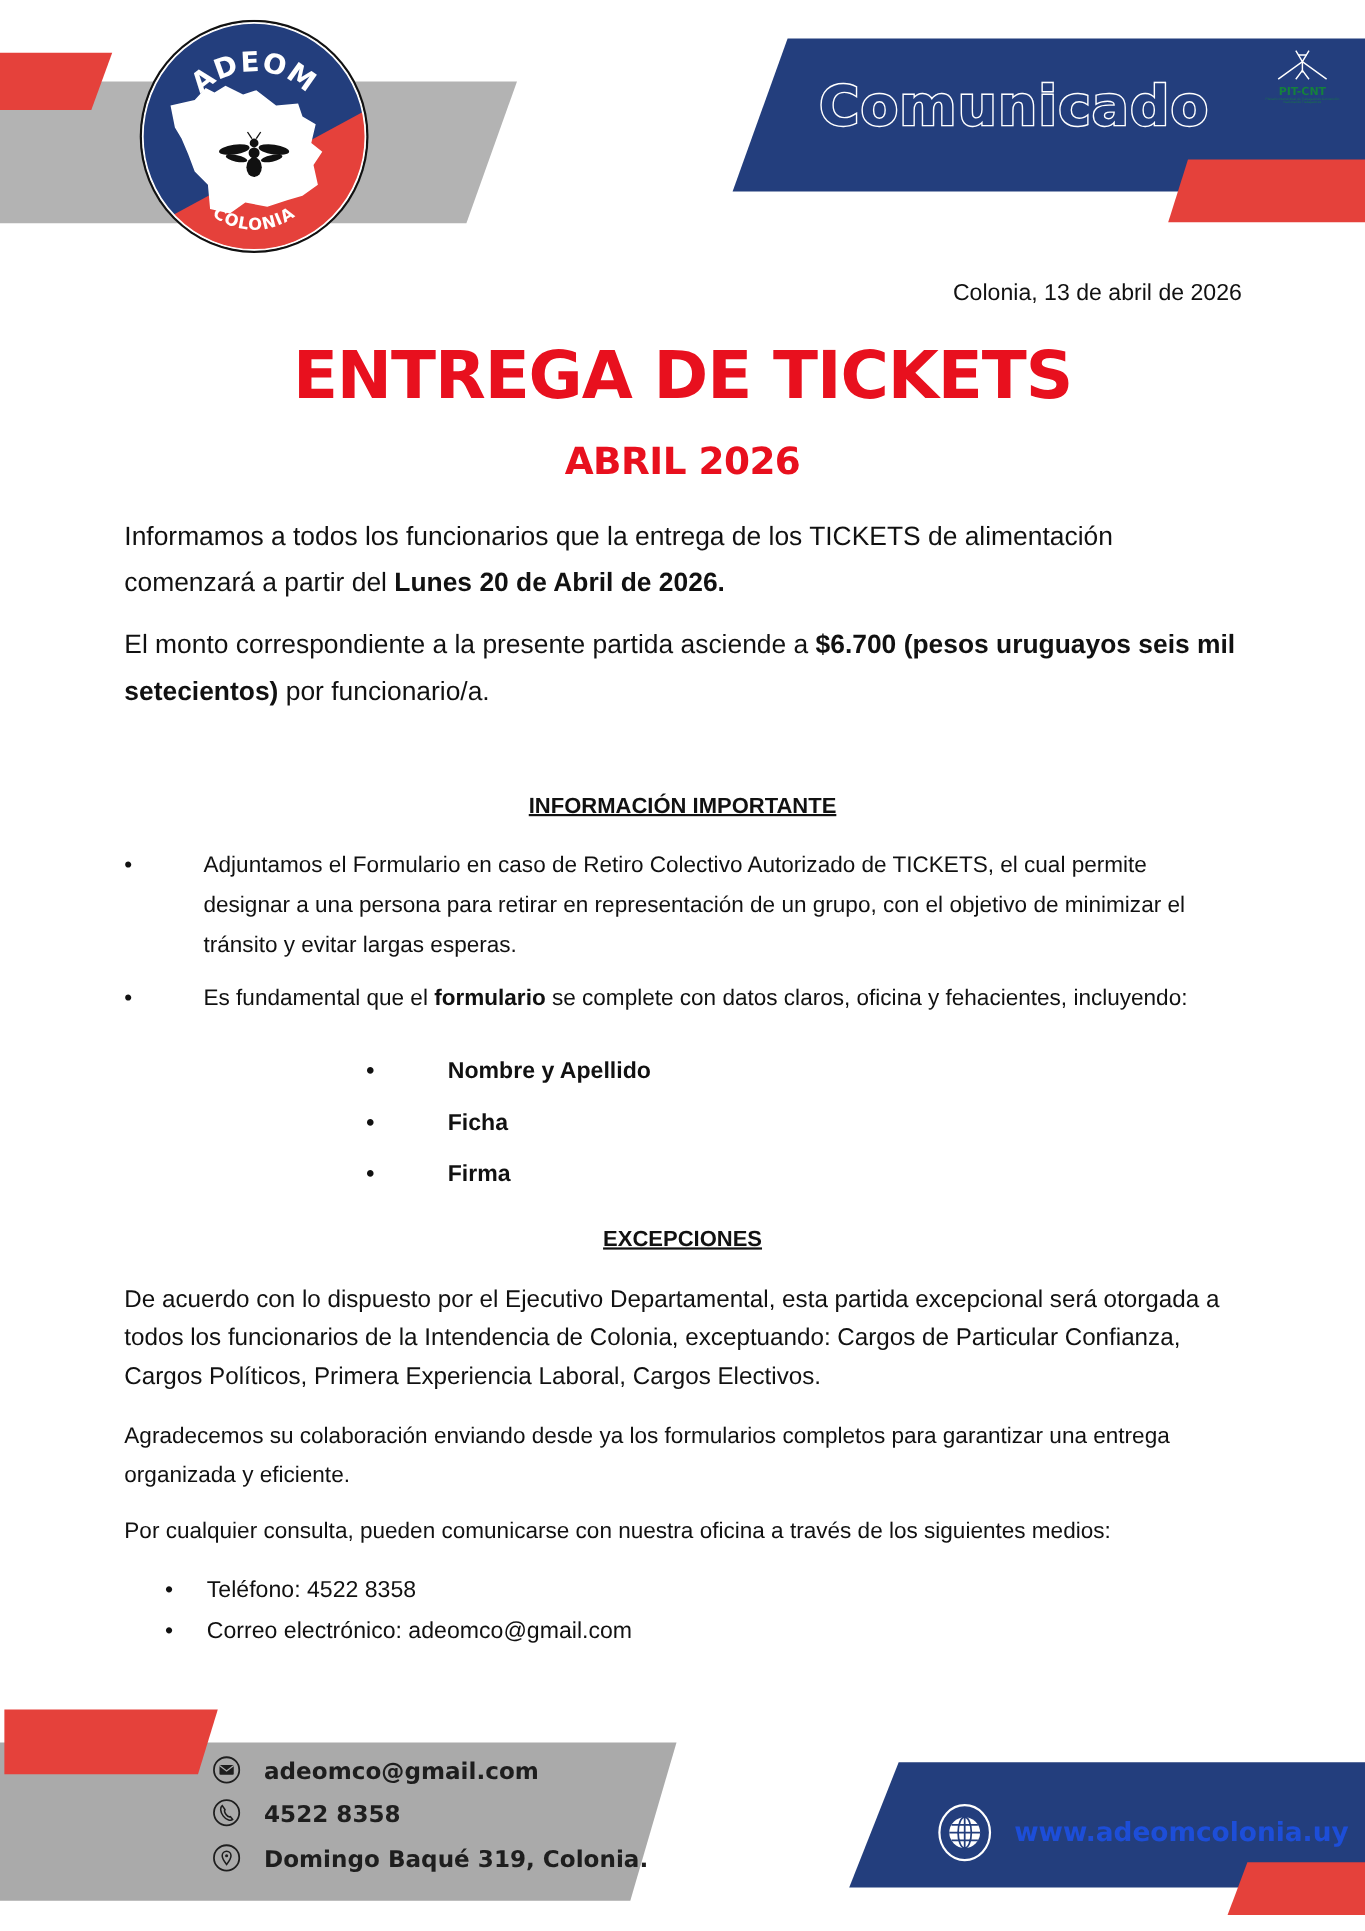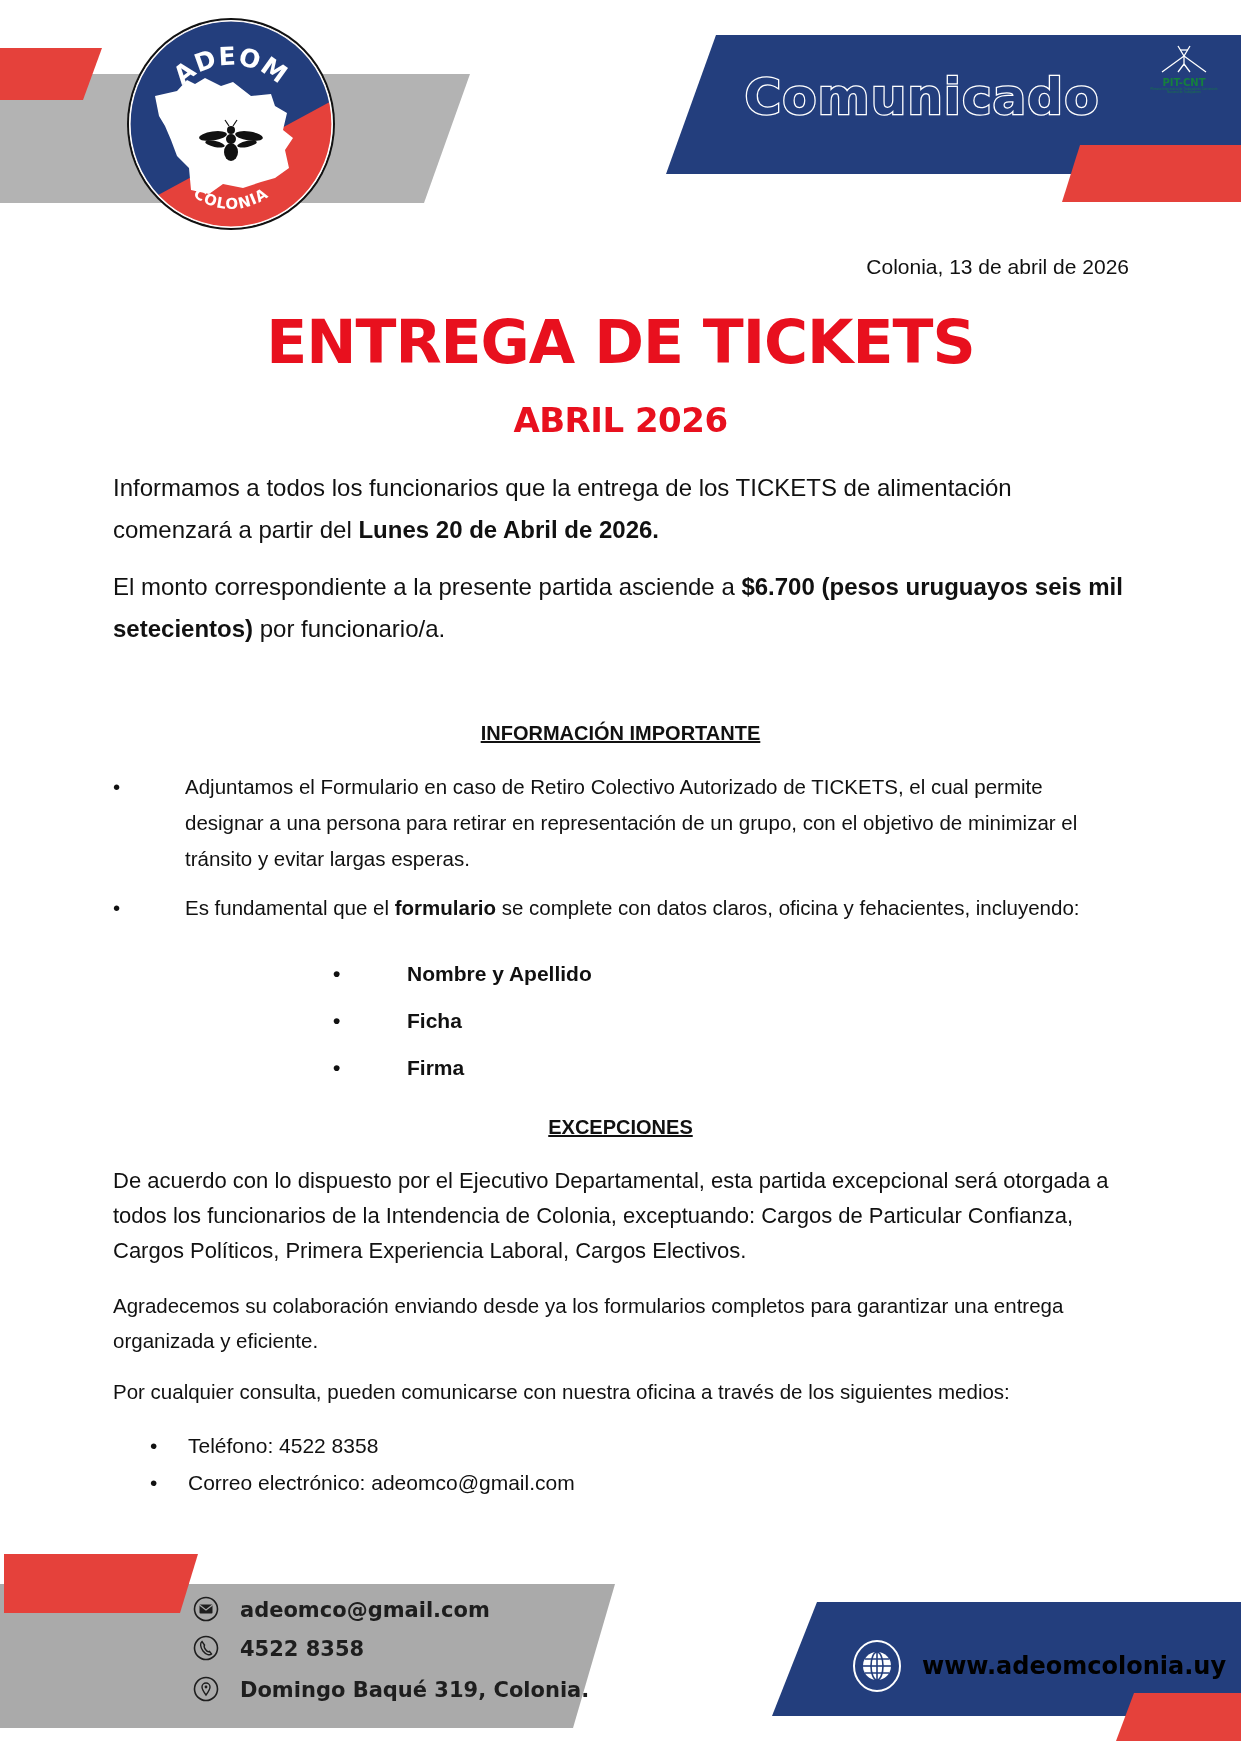--- a/index.html
+++ b/index.html
@@ -56,21 +56,21 @@
 
   
   .foot-item { position: absolute; left: 193px; height: 34px; display: flex; align-items: flex-end;
                font-family: "DejaVu Sans", sans-serif; font-size: 21px; font-weight: bold; color: #1e1e1e; white-space: nowrap; }
   .foot-item .ic { width: 26px; height: 26px; margin-right: 21px; }
   .fi1 { top: 1588px; }
   .fi2 { top: 1627px; }
   .fi3 { top: 1668px; }
 
   .web { position: absolute; left: 852px; top: 1638px; height: 56px; display: flex; align-items: center;
-         font-family: "DejaVu Sans", sans-serif; font-weight: bold; font-size: 24px; color: #000000; white-space: nowrap; }
+         font-family: "DejaVu Sans", sans-serif; font-weight: bold; font-size: 24px; color: #1d4ed8; white-space: nowrap; }
   .web .ic { width: 50px; height: 56px; margin-right: 20px; }
 </style>
 </head>
 <body>
 
 <svg class="bg" width="1241" height="1755" viewBox="0 0 1241 1755">
 
   <polygon points="0,74 470,74 424,203 0,203" fill="#b3b3b3"></polygon>
   <polygon points="0,48 102,48 83,100 0,100" fill="#e5413b"></polygon>
 

